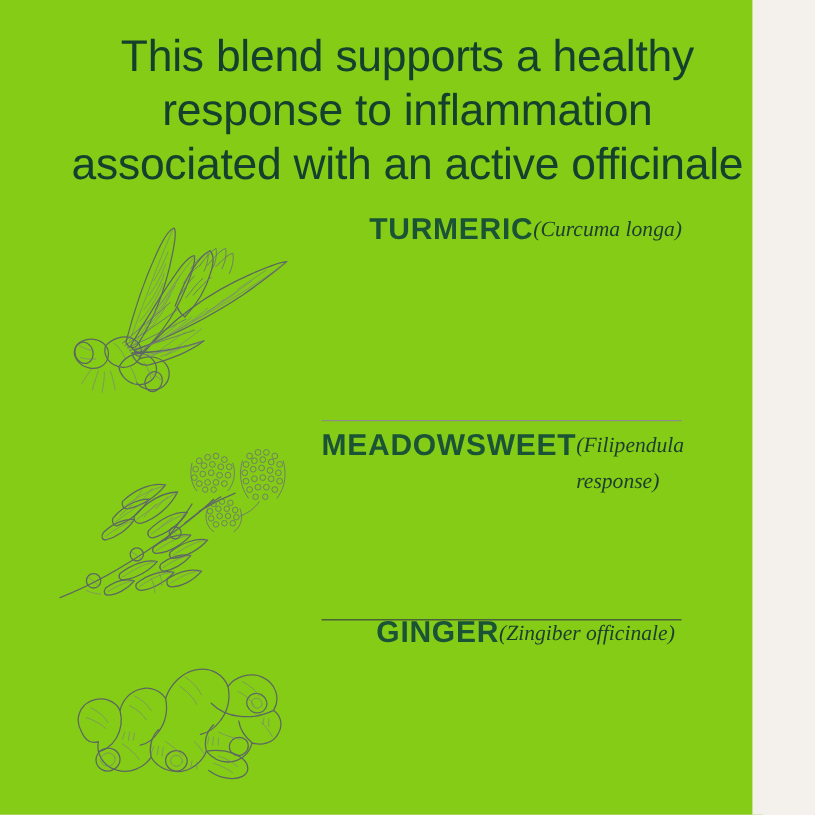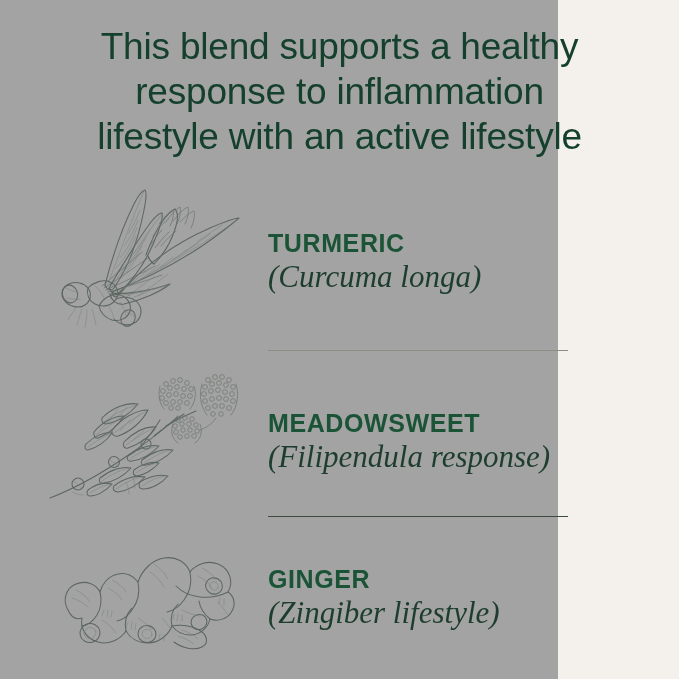--- a/index.html
+++ b/index.html
@@ -5,22 +5,22 @@
   html,body{margin:0;padding:0;}
   body{
     width:679px;height:679px;
     background:#f4f1ec;
     font-family:"Liberation Sans",sans-serif;
     overflow:hidden;
     position:relative;
   }
   .page{
     position:relative;
-    width:558px;height:679px;
-    background:#a3a3a3;
+    width:627px;height:679px;
+    background:#84cc16;
     box-sizing:border-box;
   }
 
   
   .headline{
     position:absolute;
     left:30px; top:24px;
     width:619px;
     text-align:center;
     color:#15402d;
@@ -47,37 +47,37 @@
     left:42px; top:2px;
     width:216px; height:164px;
   }
   .art svg{display:block;width:100%;height:100%;}
 
   .txtblock{
     position:absolute;
     left:268px; top:0;
     width:340px; height:168px;
     display:flex;
-    flex-direction:column;
+    flex-direction:row;
     justify-content:center;
   }
   .common{
     color:#1a5336;
     font-family:"Liberation Sans",sans-serif;
     font-weight:bold;
     font-size:25px;
     letter-spacing:0.6px;
     line-height:30px;
     margin:0 0 4px 0;
   }
   .latin{
     color:#1d3d2e;
     font-family:"Liberation Serif",serif;
     font-style:italic;
-    font-size:31px;
+    font-size:18px;
     line-height:30px;
     margin:0;
   }
 
   
   .divider{
     position:absolute;
     left:268px;
     width:300px;
     height:1px;
@@ -96,21 +96,21 @@
   .dotc{fill:none;stroke:#6b746f;stroke-width:0.7;}
 </style>
 </head>
 <body>
 
 <div class="page">
 
   <div class="headline">
     <span class="hl">This blend supports a healthy</span>
     <span class="hl">response to inflammation</span>
-    <span class="hl">lifestyle with an active lifestyle</span>
+    <span class="hl">associated with an active officinale</span>
   </div>
 
   <div class="row" id="row-turmeric">
 
     <div class="art">
       <svg viewBox="0 0 216 164" xmlns="http://www.w3.org/2000/svg">
 
         <g class="ink">
           <path d="M22 122 C18 116 20 109 27 106 C34 103 42 105 46 110 C50 115 49 123 43 127 C37 131 27 129 22 122 Z"></path>
           <path d="M46 110 C52 104 61 101 68 104 C75 107 78 115 74 121 C70 128 60 130 53 126 C47 123 44 116 46 110 Z"></path>
@@ -448,17 +448,17 @@
         </g>
         <g class="ink-fine">
           <path d="M140 116 C146 118 152 121 156 125"></path>
           <path d="M136 122 C142 124 148 127 152 130"></path>
         </g>
       </svg>
     </div>
 
     <div class="txtblock">
       <p class="common">GINGER</p>
-      <p class="latin">(Zingiber lifestyle)</p>
+      <p class="latin">(Zingiber officinale)</p>
     </div>
   </div>
 
 </div>
 
 </body></html>

